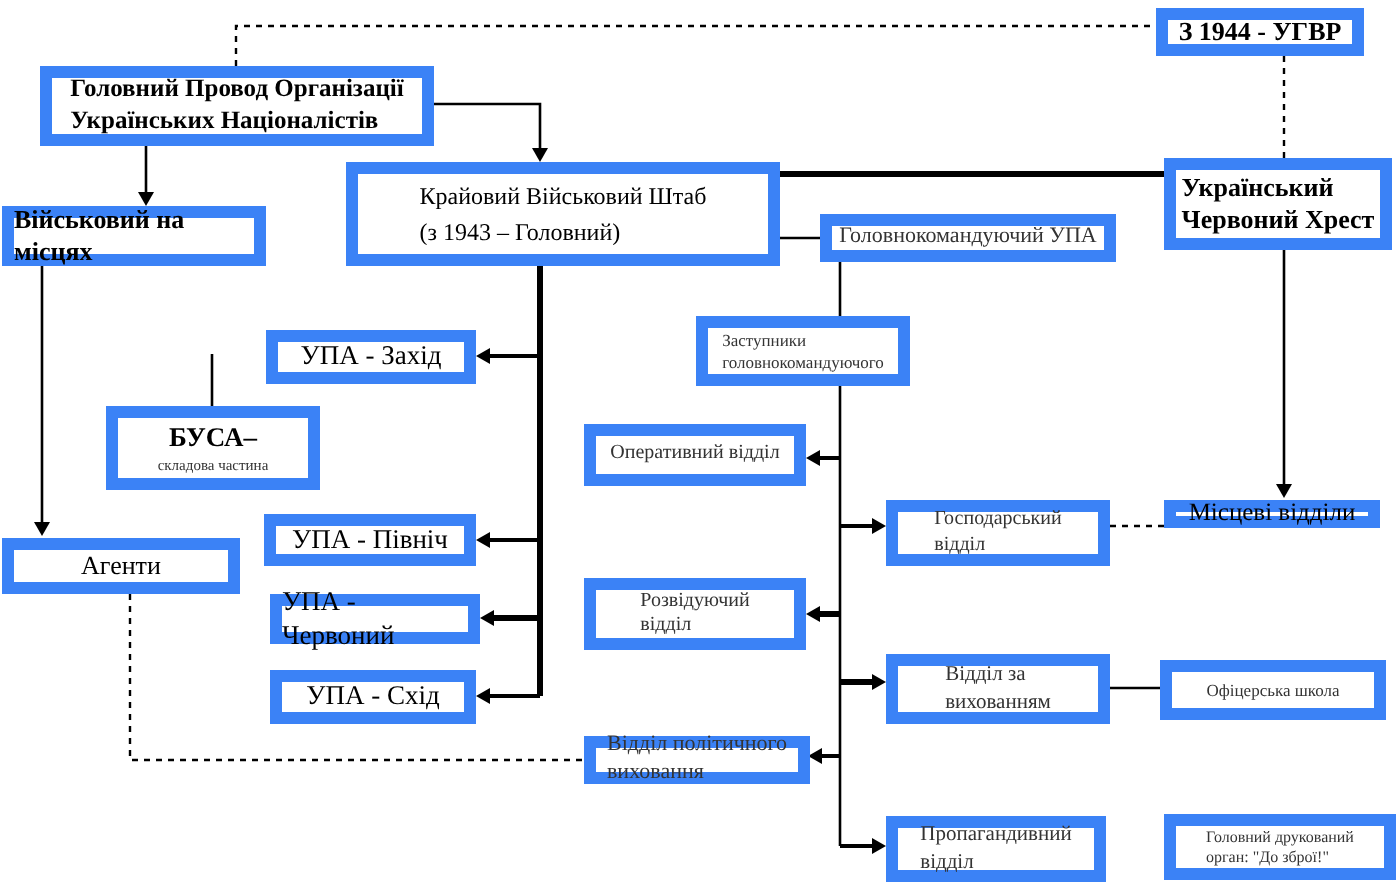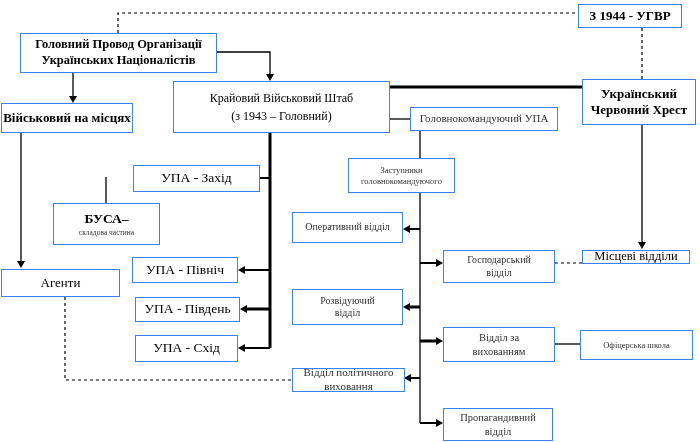--- a/index.html
+++ b/index.html
@@ -1,21 +1,21 @@
 <!DOCTYPE html>
 <html><head>
 <meta charset="utf-8">
 <style>
   html,body{margin:0;padding:0;background:#f2f2f0;}
   #canvas{position:relative;width:700px;height:442px;background:#ffffff;overflow:hidden;
           font-family:"Liberation Serif", serif;}
   #wires{position:absolute;left:0;top:0;width:700px;height:442px;}
-  .node{position:absolute;border:1px solid #3b82f6;background:#fff;box-sizing:border-box;
+  .node{position:absolute;border:6px solid #3b82f6;background:#fff;box-sizing:border-box;
         display:flex;flex-direction:column;align-items:center;justify-content:center;
-        text-align:center;white-space:pre-line;color:#000;line-height:1.25;}
+        text-align:left;white-space:pre-line;color:#000;line-height:1.25;}
   .ln{stroke:#000;fill:none;}
   .w1{stroke-width:1.3;}
   .w2{stroke-width:2;}
   .w3{stroke-width:3;}
   .dash{stroke-width:1.2;stroke-dasharray:3 3;}
   .ah{fill:#000;stroke:none;}
   .sub{display:block;}
 </style>
 </head>
 <body>
@@ -80,35 +80,35 @@
   <div class="node" style="left:1px;top:103px;width:132px;height:30px;font-size:13px;font-weight:bold;">Військовий на місцях</div>
 
   <div class="node" style="left:173px;top:81px;width:217px;height:52px;font-size:12px;line-height:1.5;">Крайовий Військовий Штаб
 (з 1943 – Головний)</div>
 
   <div class="node" style="left:410px;top:107px;width:148px;height:24px;font-size:11px;color:#333;">Головнокомандуючий УПА</div>
 
   <div class="node" style="left:582px;top:79px;width:114px;height:46px;font-size:13px;font-weight:bold;">Український
 Червоний Хрест</div>
 
-  <div class="node" style="left:133px;top:165px;width:127px;height:27px;font-size:13.5px;">УПА - Захід</div>
+  <div class="node" style="left:133px;top:165px;width:105px;height:27px;font-size:13.5px;">УПА - Захід</div>
 
   <div class="node" style="left:53px;top:203px;width:107px;height:42px;font-size:13.5px;font-weight:bold;">
     <span class="sub">БУСА–</span>
     <span class="sub" style="font-size:7.5px;font-weight:normal;color:#333;">складова частина</span>
   </div>
 
   <div class="node" style="left:348px;top:158px;width:107px;height:35px;font-size:8.5px;color:#333;">Заступники
 головнокомандуючого</div>
 
   <div class="node" style="left:292px;top:212px;width:111px;height:31px;font-size:10px;color:#333;">Оперативний відділ</div>
 
   <div class="node" style="left:132px;top:257px;width:106px;height:26px;font-size:13.5px;">УПА - Північ</div>
 
-  <div class="node" style="left:135px;top:297px;width:105px;height:25px;font-size:13.5px;">УПА - Південь</div>
+  <div class="node" style="left:135px;top:297px;width:105px;height:25px;font-size:13.5px;">УПА - Червоний</div>
 
   <div class="node" style="left:135px;top:335px;width:103px;height:27px;font-size:13.5px;">УПА - Схід</div>
 
   <div class="node" style="left:292px;top:289px;width:111px;height:36px;font-size:10px;color:#333;">Розвідуючий
 відділ</div>
 
   <div class="node" style="left:292px;top:368px;width:113px;height:24px;font-size:11px;color:#333;">Відділ політичного
 виховання</div>
 
   <div class="node" style="left:443px;top:250px;width:112px;height:33px;font-size:10px;color:#333;">Господарський
@@ -117,16 +117,18 @@
   <div class="node" style="left:582px;top:250px;width:108px;height:14px;font-size:12.5px;">Місцеві відділи</div>
 
   <div class="node" style="left:443px;top:327px;width:112px;height:35px;font-size:10.5px;color:#333;">Відділ за
 вихованням</div>
 
   <div class="node" style="left:580px;top:330px;width:113px;height:30px;font-size:8.5px;color:#333;">Офіцерська школа</div>
 
   <div class="node" style="left:443px;top:408px;width:110px;height:33px;font-size:10.5px;color:#333;">Пропагандивний
 відділ</div>
 
+  <div class="node" style="left:582px;top:407px;width:116px;height:33px;font-size:8px;color:#333;">Головний друкований
+орган: "До зброї!"</div>
 
   <div class="node" style="left:1px;top:269px;width:119px;height:28px;font-size:13px;">Агенти</div>
 
 </div>
 
 </body></html>

